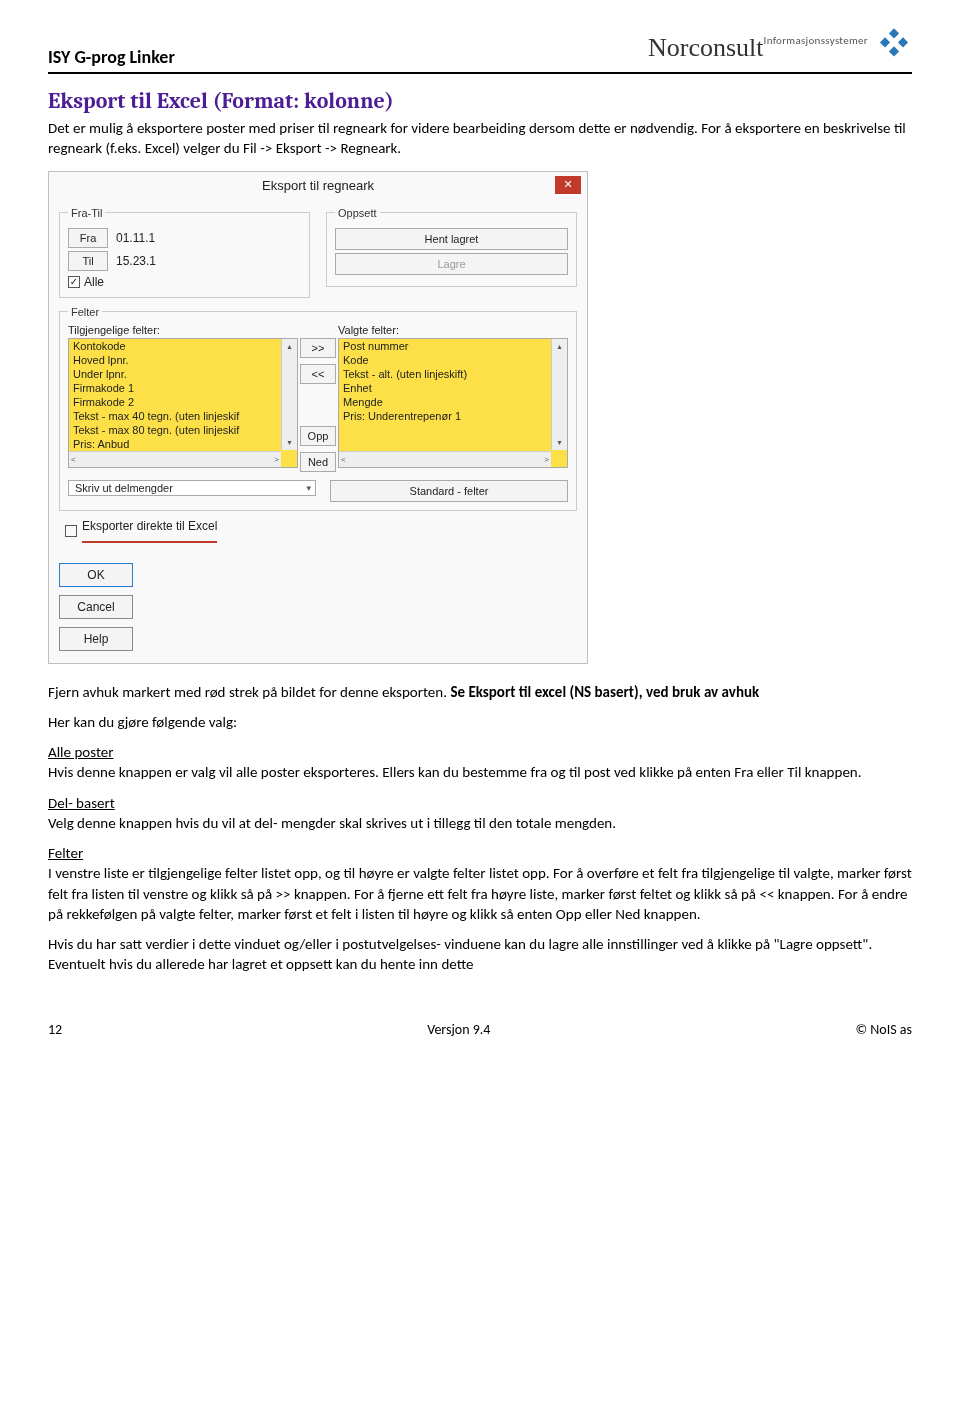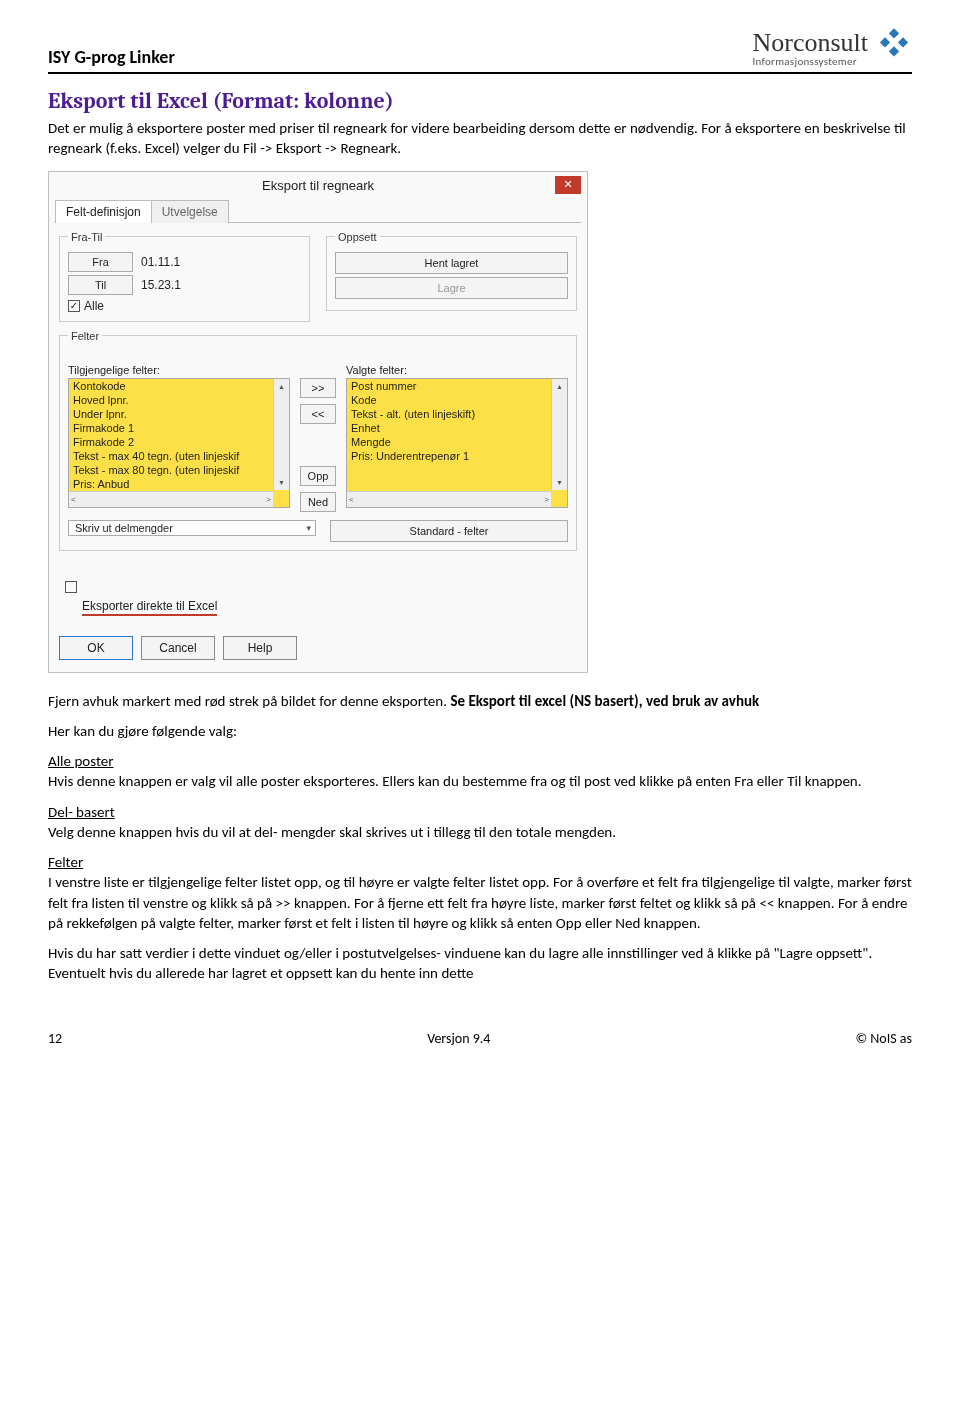--- a/index.html
+++ b/index.html
@@ -15,21 +15,21 @@
   .header-row {
     display: flex;
     justify-content: space-between;
     align-items: flex-end;
     border-bottom: 2px solid #000;
     padding-bottom: 4px;
     margin-bottom: 14px;
   }
   .header-title { font-weight: bold; font-size: 18px; }
   .logo-block { display:flex; align-items:center; gap:8px; }
-  .logo-text { display:flex; flex-direction:column; align-items:flex-start; line-height:1; }
+  .logo-text { display:flex; flex-direction:row; align-items:flex-start; line-height:1; }
   .logo-main { font-family: Georgia, serif; font-size: 26px; color:#333; }
   .logo-sub { font-size: 11px; color:#555; letter-spacing:0.3px; }
   .logo-icon svg { width:36px; height:36px; }
   h2.section-title {
     font-family: Cambria, Georgia, serif;
     color: #4c1d95;
     font-size: 22px;
     font-weight: 600;
     margin-bottom: 4px;
   }
@@ -60,21 +60,21 @@
   }
   .tab.active { background:#fff; }
   .tab.inactive { background:#f0f0f0; color:#666; }
   .dlg-body { padding: 8px 10px; }
   .row2 { display:flex; gap:16px; }
   .col { flex:1; }
   fieldset { border:1px solid #ccc; padding:6px 8px 8px 8px; margin-bottom:8px; }
   legend { font-size:11px; padding:0 3px; color:#333; }
   .fld-row { display:flex; align-items:center; gap:8px; margin:3px 0; }
   .smallbtn {
-    width:65px; height:20px; border:1px solid #aaa;
+    width:40px; height:20px; border:1px solid #aaa;
     background:#f4f4f4; font-size:11px; display:flex;
     align-items:center; justify-content:center;
   }
   .widebtn {
     width:100%; height:22px; border:1px solid #aaa;
     background:#f4f4f4; display:flex; align-items:center; justify-content:center;
     font-size:11px;
   }
   .widebtn.disabled { color:#999; }
   .val { font-size:12px; }
@@ -84,32 +84,32 @@
   .listbox {
     border:1px solid #aaa; background:#fde047; height:130px;
     overflow:hidden; font-size:11px; position:relative;
   }
   .listbox .item { padding:1px 4px; white-space:nowrap; }
   .listbox .scroll-v { position:absolute; right:0; top:0; bottom:17px; width:16px; background:#eee; border-left:1px solid #ccc;}
   .listbox .scroll-v .up, .listbox .scroll-v .down { height:15px; display:flex;align-items:center;justify-content:center; font-size:8px; color:#555;}
   .listbox .scroll-h { position:absolute; left:0; right:16px; bottom:0; height:16px; background:#eee; border-top:1px solid #ccc; display:flex; justify-content:space-between; padding:0 2px; align-items:center; font-size:8px; color:#555;}
   .xferbtns { display:flex; flex-direction:column; align-items:center; gap:6px; margin-top:14px; width:40px;}
   .xbtn { width:36px; height:20px; border:1px solid #aaa; background:#f4f4f4; display:flex; align-items:center; justify-content:center; font-size:11px;}
-  .felter-row { display:flex; gap:8px;margin-top:16px; }
+  .felter-row { display:flex; gap:0; }
   .below-row { display:flex; gap:14px; margin-top:8px; }
   .combo {
     flex:1; height:16px; border:1px solid #aaa; background:#fff;
     display:flex; align-items:center; justify-content:space-between;
     padding:0 4px 0 6px; font-size:11px;
   }
   .combo .caret { font-size:9px; color:#555; }
   .chk-row { display:flex; align-items:center; gap:5px; margin:6px 0 0 6px; }
   .chk-row .box { width:12px; height:12px; border:1px solid #555; }
-  .underline-red { border-bottom:2px solid #c0392b; padding-bottom:1px;margin-top:40px;}
-  .dlg-footer { display:flex; gap:8px; padding:12px 10px; }
+  .underline-red { border-bottom:2px solid #c0392b; padding-bottom:8px;}
+  .dlg-footer { display:flex; justify-content:flex-end; gap:8px; padding:12px 10px;flex-direction:column; }
   .dlg-footer .btn {
     width:74px; height:24px; border:1px solid #888; background:#f4f4f4;
     display:flex; align-items:center; justify-content:center; font-size:12px;
   }
   .dlg-footer .btn.primary { border:1px solid #2a7ad1; }
   
   .u { text-decoration: underline; }
   .b { font-weight: bold; text-align: center; }
   .footer-row {
     display:flex; justify-content:space-between;
@@ -140,24 +140,20 @@
 </div>
 
 <h2 class="section-title">Eksport til Excel (Format: kolonne)</h2>
 <p class="body">Det er mulig å eksportere poster med priser til regneark for videre bearbeiding dersom dette er nødvendig. For å eksportere en beskrivelse til regneark (f.eks. Excel) velger du Fil -&gt; Eksport -&gt; Regneark.</p>
 
 <div class="dialog-wrap">
   <div class="dialog">
     <div class="dlg-titlebar">
       <span class="dlg-title">Eksport til regneark</span>
       <div class="dlg-close">✕</div>
-    </div>
-    <div class="tabs">
-      <div class="tab active">Felt-definisjon</div>
-      <div class="tab inactive">Utvelgelse</div>
     </div>
     <div class="dlg-body">
       <div class="row2">
         <div class="col">
           <fieldset>
             <legend>Fra-Til</legend>
             <div class="fld-row">
               <div class="smallbtn">Fra</div>
               <span class="val">01.11.1</span>
             </div>

